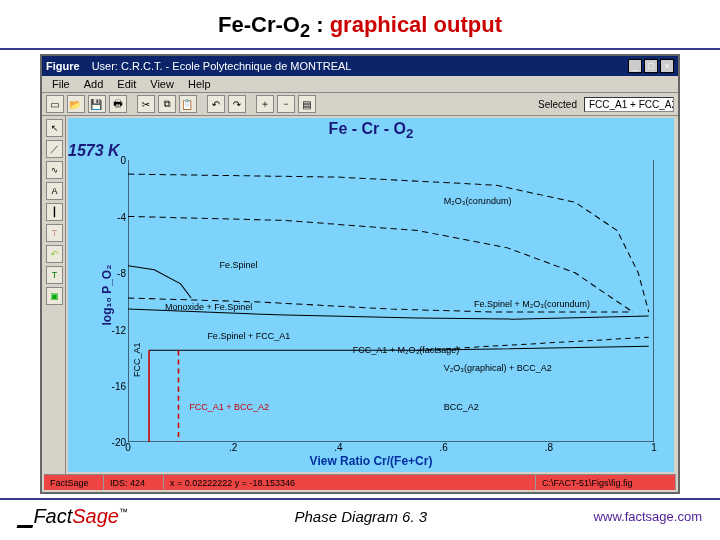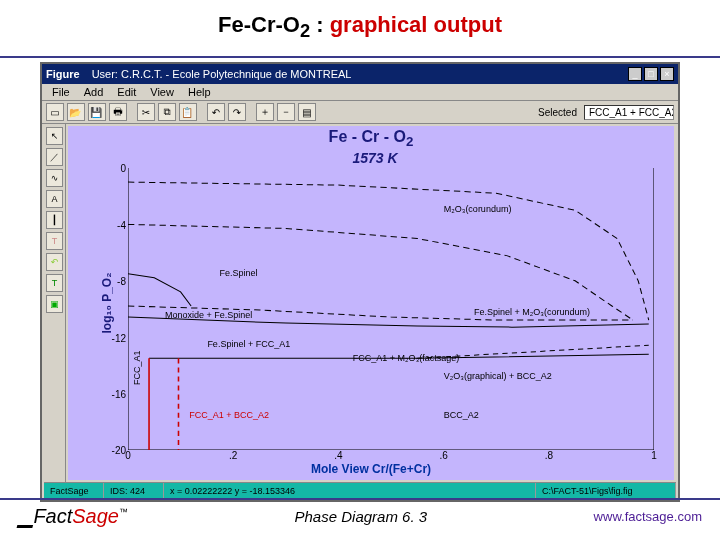--- a/index.html
+++ b/index.html
@@ -1,18 +1,18 @@
 <!DOCTYPE html>
 <html><head>
 <meta charset="utf-8">
 <style>
   * { box-sizing: border-box; font-family: Arial, sans-serif; }
   body { margin: 0; width: 720px; height: 540px; background: #fff; color: #000; }
   .slide { width: 720px; height: 540px; position: relative; }
-  .slide-title { text-align: center; font-size: 22px; font-weight: bold; padding: 12px 0 14px; }
+  .slide-title { text-align: center; font-size: 22px; font-weight: bold; padding: 12px 0 6px; }
   .slide-title .red { color: #c00; }
   .hr { height: 2px; background: #3a3a8a; margin: 0 0 4px; }
   .app-window { margin: 0 40px; border: 2px solid #666; background: #d6d2c8; height: 440px; position: relative; }
 
   .titlebar { background: linear-gradient(#0b246a,#0b246a); color: #fff; display: flex; align-items: center; height: 20px; font-size: 11px; padding: 0 4px; }
   .titlebar .app-name { font-weight: bold; margin-right: 12px; }
   .titlebar .spacer { flex: 1; }
   .winctl { display: flex; gap: 2px; }
   .winctl div { width: 14px; height: 14px; background: #ccc; border: 1px solid #000; display: flex; align-items: center; justify-content: center; font-size: 9px; line-height: 1; }
 
@@ -22,39 +22,39 @@
   .toolbar { display: flex; align-items: center; background: #d6d2c8; padding: 2px 4px; border-bottom: 1px solid #888; gap: 3px; font-size: 10px; }
   .tbtn { width: 18px; height: 18px; background: #ece8dc; border: 1px solid #888; display: inline-flex; align-items: center; justify-content: center; font-size: 10px; }
   .tsep { width: 4px; }
   .toolbar .lbl { margin-left: auto; margin-right: 4px; }
   .toolbar .selbox { background: #fff; border: 1px inset #888; padding: 1px 4px; font-size: 10px; width: 90px; overflow: hidden; white-space: nowrap; }
 
   .main-area { position: absolute; top: 60px; bottom: 18px; left: 2px; right: 2px; display: flex; }
   .side-tools { width: 22px; background: #d6d2c8; border-right: 1px solid #888; display: flex; flex-direction: column; gap: 3px; padding: 3px 2px; }
   .sbtn { height: 18px; background: #ece8dc; border: 1px solid #888; display: flex; align-items: center; justify-content: center; font-size: 9px; }
 
-  .plot-wrap { flex: 1; background: #c4b5fd; position: relative; margin: 2px; }
+  .plot-wrap { flex: 1; background: #7dd3fc; position: relative; margin: 2px; }
   .plot-title { text-align: center; font-size: 16px; font-weight: bold; color: #1a1a7a; padding-top: 2px; }
-  .plot-sub { text-align: center; font-size: 14px; font-style: italic; color: #1a1a7a; font-weight: bold; margin-left: 8px; }
+  .plot-sub { font-size: 16px; font-style: italic; color: #1a1a7a; font-weight: bold; }
 
   .chart { position: absolute; left: 60px; right: 20px; top: 42px; bottom: 30px; }
   .chart svg { width: 100%; height: 100%; }
 
   .ylabel { position: absolute; left: 8px; top: 50%; transform: translateY(-50%) rotate(-90deg); font-size: 12px; font-weight: bold; color: #1a1a7a; white-space: nowrap; }
   .xlabel { position: absolute; left: 50%; bottom: 4px; transform: translateX(-50%); font-size: 12px; font-weight: bold; color: #0030a0; }
 
   
   .region-label { position: absolute; font-size: 9px; color: #000; white-space: nowrap; }
 
   .yticks { position: absolute; left: 36px; top: 42px; bottom: 30px; width: 22px; }
   .yticks div { position: absolute; right: 0; font-size: 10px; transform: translateY(-50%); }
   .xticks { position: absolute; left: 60px; right: 20px; bottom: 18px; height: 12px; }
   .xticks div { position: absolute; font-size: 10px; transform: translateX(-50%); }
 
-  .statusbar { position: absolute; left: 2px; right: 2px; bottom: 2px; height: 16px; background: #14b8a6; border-top: 1px solid #888; display: flex; font-size: 9px; align-items: center; }
+  .statusbar { position: absolute; left: 2px; right: 2px; bottom: 2px; height: 16px; background: #ef4444; border-top: 1px solid #888; display: flex; font-size: 9px; align-items: center; }
   .statusbar div { padding: 0 6px; border-right: 1px solid #999; height: 100%; display: flex; align-items: center; overflow: hidden; white-space: nowrap; }
   .statusbar div:nth-child(1) { width: 60px; }
   .statusbar div:nth-child(2) { width: 60px; }
   .statusbar div:nth-child(3) { flex: 1; }
   .statusbar div:nth-child(4) { width: 140px; }
 
   .footer { position: absolute; bottom: 0; left: 0; right: 0; height: 42px; }
   .footer .hr { margin: 0; }
   .footer-row { display: flex; align-items: center; justify-content: space-between; padding: 4px 18px; }
   .logo { font-size: 20px; font-weight: normal; font-style: italic; }
@@ -124,21 +124,21 @@
       <div class="sbtn" style="color:#c88">T</div>
       <div class="sbtn" style="color:#8c3">↶</div>
       <div class="sbtn" style="color:#080">T</div>
       <div class="sbtn" style="color:#0a0">▣</div>
     </div>
 
     <div class="plot-wrap">
       <div class="plot-title"><span>Fe - Cr - O</span><sub>2</sub></div>
       <div class="plot-sub">1573 K</div>
       <div class="ylabel">log₁₀ P_O₂</div>
-      <div class="xlabel">Mole View Cr/(Fe+Cr)</div>
+      <div class="xlabel">View Ratio Cr/(Fe+Cr)</div>
 
       <div class="yticks">
         <div style="top:0%">0</div>
         <div style="top:20%">-4</div>
         <div style="top:40%">-8</div>
         <div style="top:60%">-12</div>
         <div style="top:80%">-16</div>
         <div style="top:100%">-20</div>
       </div>
       <div class="xticks">

